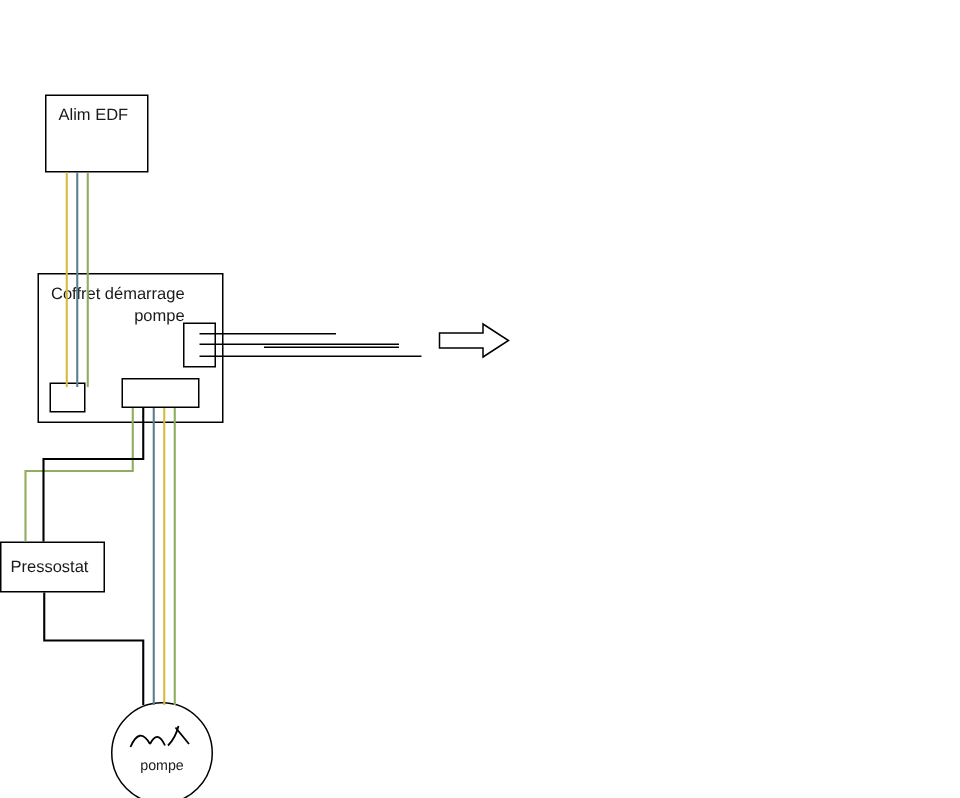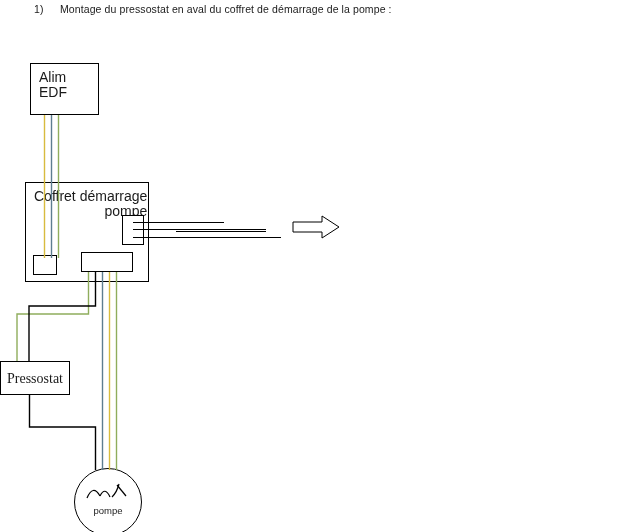--- a/index.html
+++ b/index.html
@@ -29,21 +29,21 @@
   }
   #title-line .num {
     display: inline-block;
     width: 26px;
   }
   .node-box {
     position: absolute;
     box-sizing: border-box;
     border: 1px solid #000000;
     background: transparent;
-    font-size: 14px;
+    font-size: 11px;
     color: #1a1a1a;
     line-height: 15px;
   }
   .node-box .label {
     position: absolute;
     left: 8px;
     top: 6px;
     white-space: pre-line;
   }
   .inner-box {
@@ -73,39 +73,36 @@
     width: 640px;
     height: 532px;
     pointer-events: none;
   }
 </style>
 </head>
 <body>
 
 <div id="page">
 
-  <div id="title-line">
-    <span class="num">1)</span><span>Montage du pressostat en aval du coffret de démarrage de la pompe :</span>
-  </div>
 
   <div class="node-box" style="left:30px; top:63px; width:69px; height:52px;">
     <span class="label">Alim EDF</span>
   </div>
 
   <div class="node-box" style="left:25px; top:182px; width:124px; height:100px;text-align:right;">
     <span class="label">Coffret démarrage
 pompe</span>
   </div>
 
   <div class="inner-box" style="left:33px; top:255px; width:24px; height:20px;"></div>
   <div class="inner-box" style="left:81px; top:252px; width:52px; height:20px;"></div>
   <div class="inner-box" style="left:122px; top:215px; width:22px; height:30px; background:#ffffff;"></div>
 
 
-  <div class="node-box" style="left:0px; top:361px; width:70px; height:34px;font-family:Liberation Serif, serif;">
+  <div class="node-box" style="left:0px; top:361px; width:70px; height:34px;">
     <span class="label" style="top:9px; left:6px;">Pressostat</span>
   </div>
 
   <div id="pump-circle" style="left:74px; top:468px; width:68px; height:68px;">
     <div id="pump-label" style="top:36px;">pompe</div>
   </div>
 
   <svg class="overlay" viewBox="0 0 640 532">
 
     <g>

